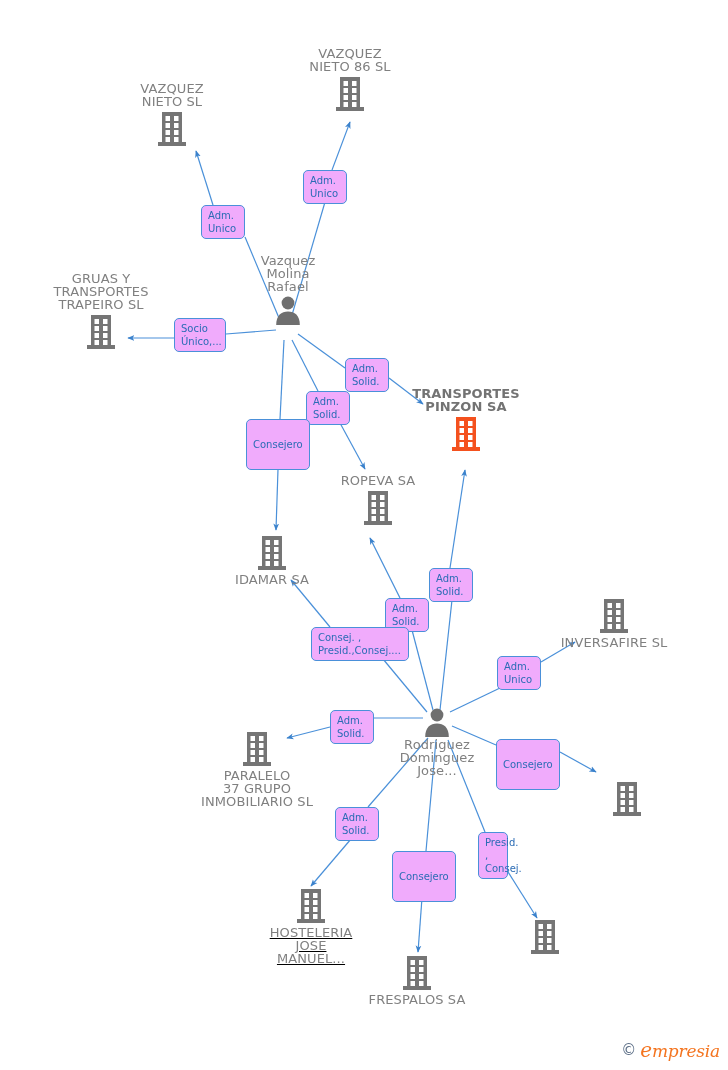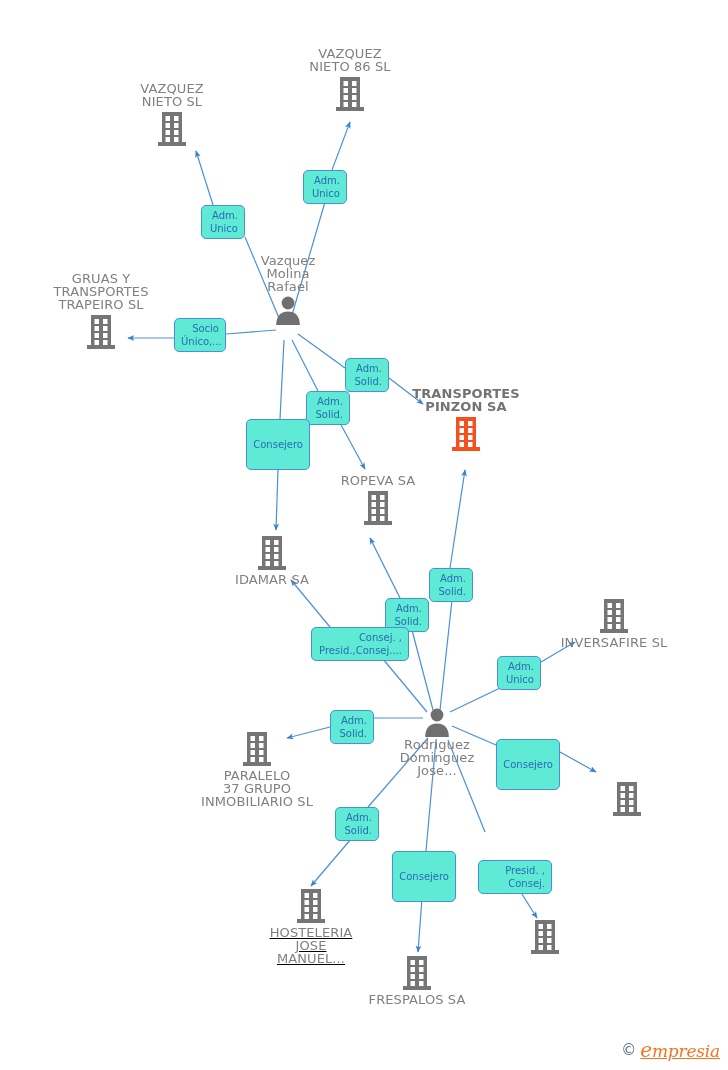--- a/index.html
+++ b/index.html
@@ -51,28 +51,28 @@
     margin: 0 auto;
   }
 
   
   .node.cap-top .caption { margin-bottom: 2px; }
   .node.cap-bottom .caption { margin-top: 1px; }
 
   
   .chip {
     position: absolute;
-    background: #5eead4;
+    background: #f0abfc;
     border: 1px solid #4a90d9;
     border-radius: 5px;
     color: #2b6cb5;
     font-size: 10px;
     line-height: 13px;
     padding: 3px 6px;
-    text-align: right;
+    text-align: left;
     white-space: pre-line;
     box-shadow: 0 0 0 0 rgba(0,0,0,0);
   }
   .chip.one-line { padding: 18px 6px; }
 
   
   #watermark {
     position: absolute;
     right: 8px;
     bottom: 8px;
@@ -84,21 +84,20 @@
   #watermark .c-mark {
     font-size: 15px;
     color: #5b6e86;
   }
   #watermark .brand {
     font-family: "DejaVu Serif", "Liberation Serif", serif;
     font-style: italic;
     font-size: 17px;
     color: #f4741f;
     letter-spacing: -0.2px;
-    text-decoration: underline;
   }
   #watermark .brand .lead {
     color: #f4741f;
     font-size: 20px;
   }
 </style>
 </head>
 <body>
 
 <div id="canvas">
@@ -395,21 +394,21 @@
   <div class="chip" style="left:311px; top:627px; width:98px;">Consej. ,
 Presid.,Consej....</div>
   <div class="chip" style="left:497px; top:656px; width:44px;">Adm.
 Unico</div>
   <div class="chip" style="left:330px; top:710px; width:44px;">Adm.
 Solid.</div>
   <div class="chip one-line" style="left:496px; top:739px; width:64px;">Consejero</div>
   <div class="chip" style="left:335px; top:807px; width:44px;">Adm.
 Solid.</div>
   <div class="chip one-line" style="left:392px; top:851px; width:64px;">Consejero</div>
-  <div class="chip" style="left:478px; top:832px; width:74px;margin-top:28px;">Presid. ,
+  <div class="chip" style="left:478px; top:832px; width:30px;">Presid. ,
 Consej.</div>
 
   <div id="watermark">
     <span class="c-mark">©</span>
     <span class="brand"><span class="lead">e</span><span>mpresia</span></span>
   </div>
 
 </div>
 
 </body></html>

